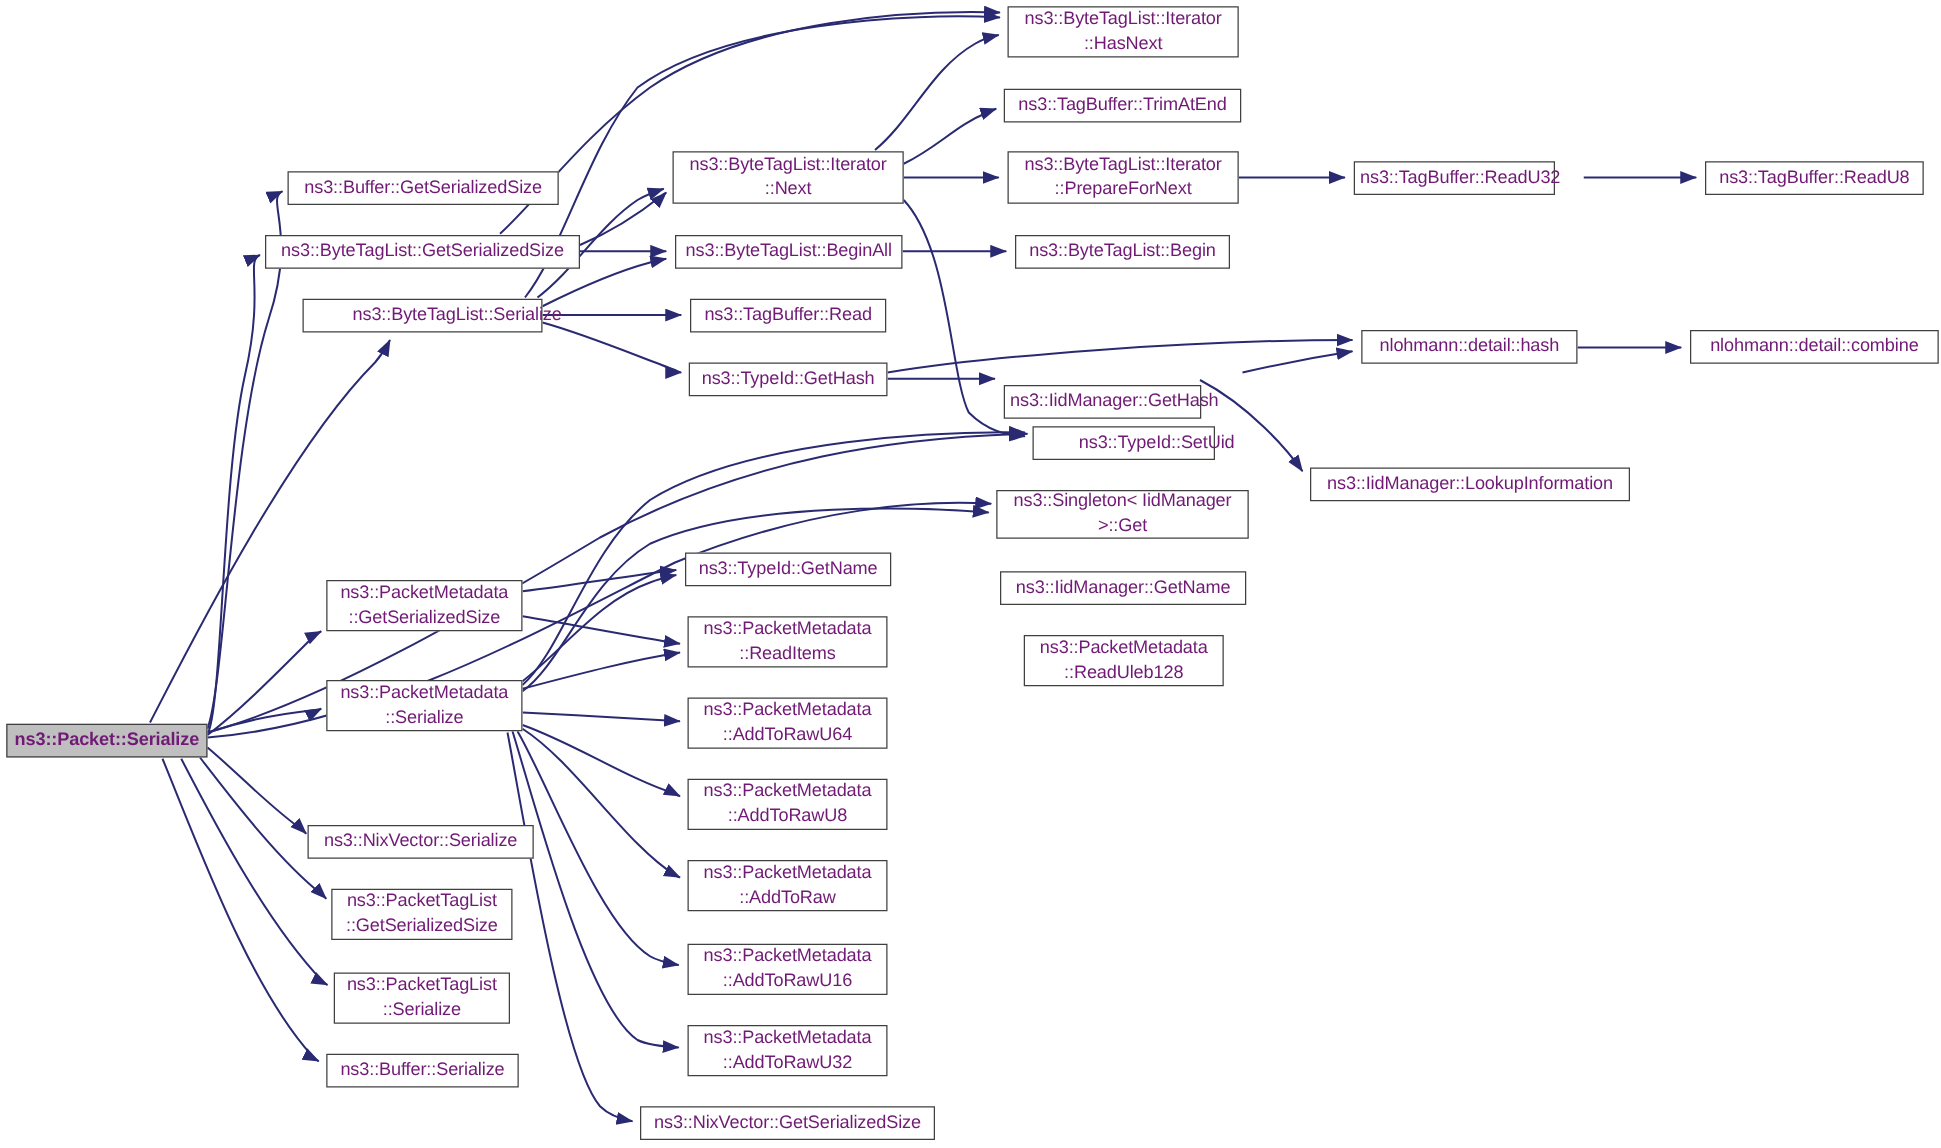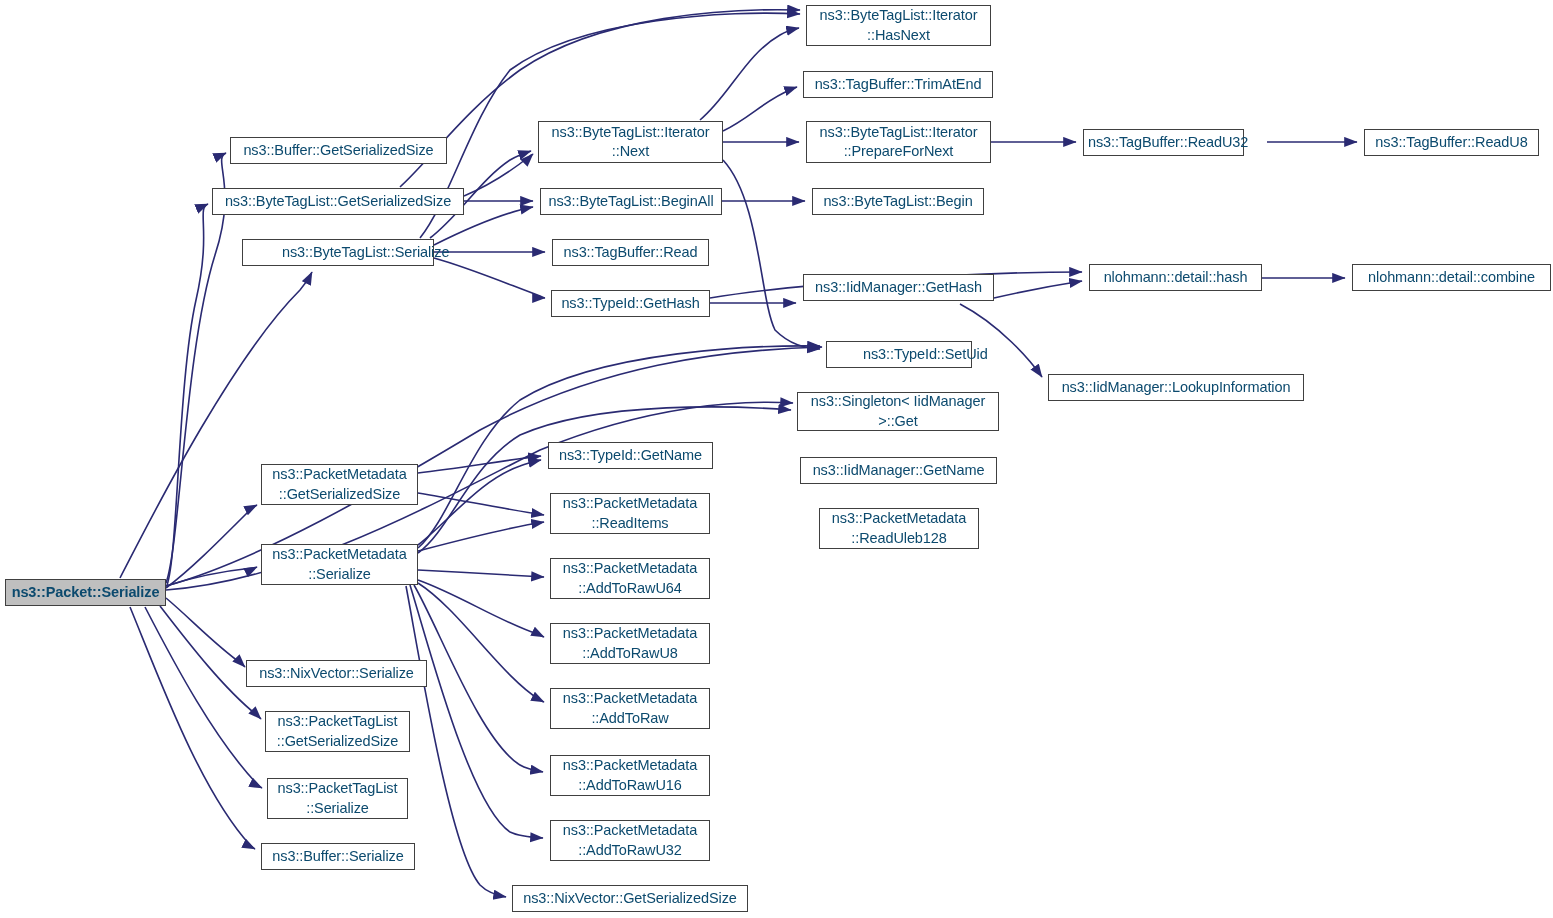--- a/index.html
+++ b/index.html
@@ -19,21 +19,21 @@
     position: absolute;
     top: 0; left: 0;
     width: 1553px;
     height: 918px;
   }
   .node-box {
     position: absolute;
     box-sizing: border-box;
     border: 1px solid #404040;
     background: #ffffff;
-    color: #0c4a6e;
+    color: #701a75;
     font-size: 14.5px;
     line-height: 1.32;
     text-align: center;
     display: flex;
     align-items: center;
     justify-content: center;
     white-space: pre-line;
     letter-spacing: -0.1px;
     cursor: pointer;
   }
@@ -117,21 +117,21 @@
       <div class="node-box" style="left: 806px; top: 121px; width: 185px; height: 42px; background: rgb(255, 255, 255); border-color: rgb(64, 64, 64);"><span class="node-label">ns3::ByteTagList::Iterator
 ::PrepareForNext</span></div>
       <div class="node-box" style="left: 1083px; top: 129px; width: 161px; height: 27px; background: rgb(255, 255, 255); border-color: rgb(64, 64, 64);"><span class="node-label">ns3::TagBuffer::ReadU32</span></div>
       <div class="node-box" style="left: 1364px; top: 129px; width: 175px; height: 27px; background: rgb(255, 255, 255); border-color: rgb(64, 64, 64);"><span class="node-label">ns3::TagBuffer::ReadU8</span></div>
       <div class="node-box" style="left: 540px; top: 188px; width: 182px; height: 27px; background: rgb(255, 255, 255); border-color: rgb(64, 64, 64);"><span class="node-label">ns3::ByteTagList::BeginAll</span></div>
       <div class="node-box" style="left: 812px; top: 188px; width: 172px; height: 27px; background: rgb(255, 255, 255); border-color: rgb(64, 64, 64);"><span class="node-label">ns3::ByteTagList::Begin</span></div>
       <div class="node-box" style="left: 552px; top: 239px; width: 157px; height: 27px; background: rgb(255, 255, 255); border-color: rgb(64, 64, 64);"><span class="node-label">ns3::TagBuffer::Read</span></div>
       <div class="node-box" style="left: 1089px; top: 264px; width: 173px; height: 27px; background: rgb(255, 255, 255); border-color: rgb(64, 64, 64);"><span class="node-label">nlohmann::detail::hash</span></div>
       <div class="node-box" style="left: 1352px; top: 264px; width: 199px; height: 27px; background: rgb(255, 255, 255); border-color: rgb(64, 64, 64);"><span class="node-label">nlohmann::detail::combine</span></div>
       <div class="node-box" style="left: 551px; top: 290px; width: 159px; height: 27px; background: rgb(255, 255, 255); border-color: rgb(64, 64, 64);"><span class="node-label">ns3::TypeId::GetHash</span></div>
-      <div class="node-box" style="left: 803px; top: 274px; width: 191px; height: 27px; background: rgb(255, 255, 255); border-color: rgb(64, 64, 64); justify-content: center;"><span class="node-label">ns3::IidManager::GetHash</span></div>
+      <div class="node-box" style="left: 803px; top: 308px; width: 158px; height: 27px; background: rgb(255, 255, 255); border-color: rgb(64, 64, 64); justify-content: center;"><span class="node-label">ns3::IidManager::GetHash</span></div>
       <div class="node-box" style="left: 826px; top: 341px; width: 146px; height: 27px; background: rgb(255, 255, 255); border-color: rgb(64, 64, 64); padding-left: 32px;"><span class="node-label">ns3::TypeId::SetUid</span></div>
       <div class="node-box" style="left: 1048px; top: 374px; width: 256px; height: 27px; background: rgb(255, 255, 255); border-color: rgb(64, 64, 64);"><span class="node-label">ns3::IidManager::LookupInformation</span></div>
       <div class="node-box" style="left: 797px; top: 392px; width: 202px; height: 39px; background: rgb(255, 255, 255); border-color: rgb(64, 64, 64);"><span class="node-label">ns3::Singleton&lt; IidManager
 &gt;::Get</span></div>
       <div class="node-box" style="left: 548px; top: 442px; width: 165px; height: 27px; background: rgb(255, 255, 255); border-color: rgb(64, 64, 64);"><span class="node-label">ns3::TypeId::GetName</span></div>
       <div class="node-box" style="left: 800px; top: 457px; width: 197px; height: 27px; background: rgb(255, 255, 255); border-color: rgb(64, 64, 64);"><span class="node-label">ns3::IidManager::GetName</span></div>
       <div class="node-box" style="left: 261px; top: 464px; width: 157px; height: 41px; background: rgb(255, 255, 255); border-color: rgb(64, 64, 64);"><span class="node-label">ns3::PacketMetadata
 ::GetSerializedSize</span></div>
       <div class="node-box" style="left: 550px; top: 493px; width: 160px; height: 41px; background: rgb(255, 255, 255); border-color: rgb(64, 64, 64);"><span class="node-label">ns3::PacketMetadata
 ::ReadItems</span></div>

